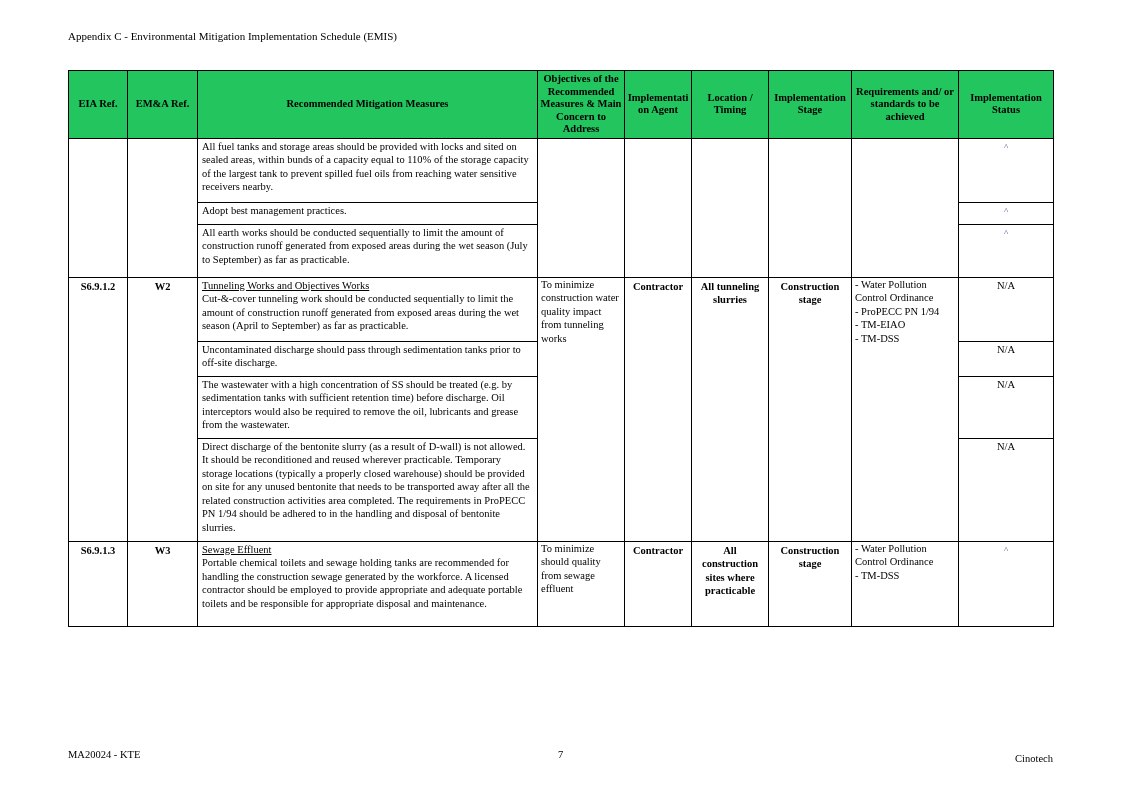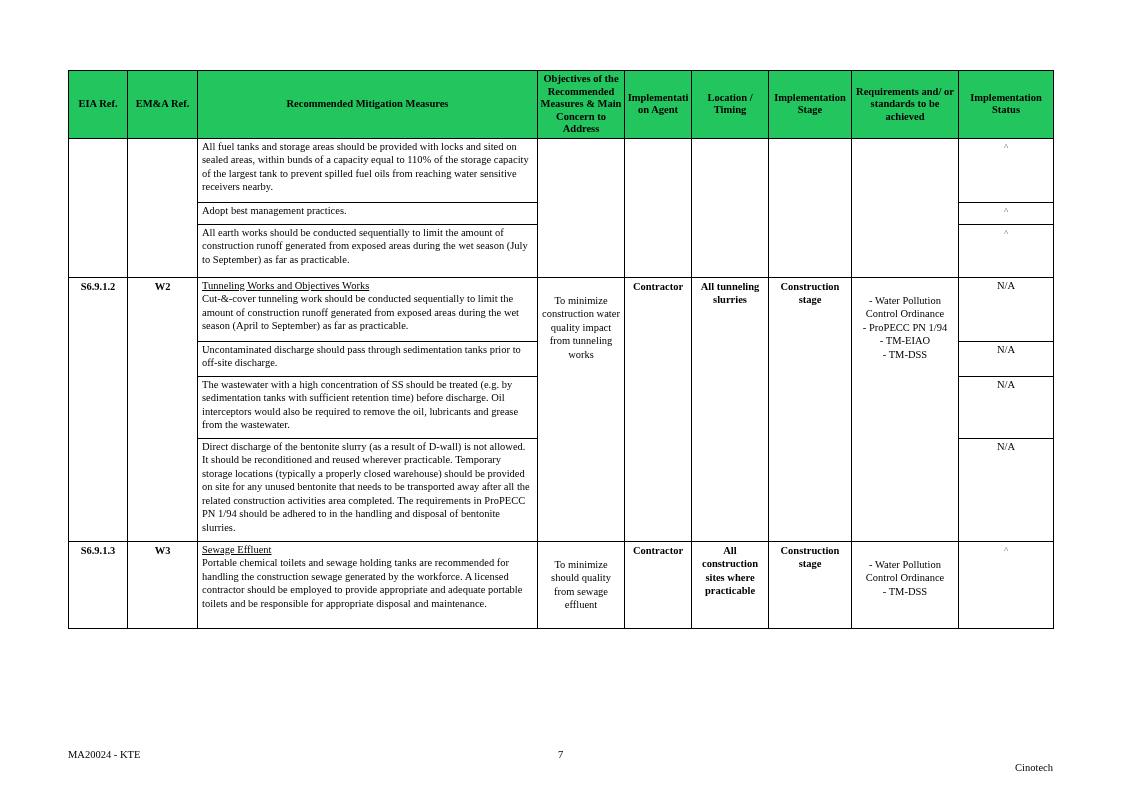--- a/index.html
+++ b/index.html
@@ -15,35 +15,36 @@
   table.emis th, table.emis td{
     border:1px solid #000;vertical-align:top;
     font-size:10.5px;line-height:13.5px;overflow:hidden;
   }
   table.emis th{
     background:#22c55e;font-weight:bold;text-align:center;vertical-align:middle;
     white-space:pre-line;padding:2px 1px;line-height:12.5px;
   }
   td.measure{text-align:left;padding:1px 4px 2px 4px;margin-left:43px;}
   td.center{text-align:center;padding:2px 2px;font-weight:bold;}
-  td.left{text-align:center;padding:16px 3px;}
+  td.left{text-align:left;padding:0 3px;}
   td.prelines{white-space:pre-line;}
   td.status{text-align:center;padding:1px 2px;font-size:10.5px;}
   .measure-heading{text-decoration:underline;display:block;}
   .caret{font-size:9px;color:#41507d;letter-spacing:0;}
   .footer{position:absolute;left:68px;right:69px;top:749px;font-size:10.5px;}
   .footer .f-left{position:absolute;left:0;top:0;}
   .footer .f-center{position:absolute;left:0;right:0;top:0;text-align:center;}
-  .footer .f-right{position:absolute;right:0;top:13px;}
+  .footer .f-right{position:absolute;right:0;top:4px;}
 </style>
 </head>
 <body>
 
 <div class="page">
 
+  <div class="doc-title">Appendix C - Environmental Mitigation Implementation Schedule (EMIS)</div>
 
   <table class="emis">
     <colgroup>
       <col style="width:59px">
         <col style="width:70px">
         <col style="width:340px">
       <col style="width:87px">
         <col style="width:67px">
         <col style="width:77px">
       <col style="width:83px">

